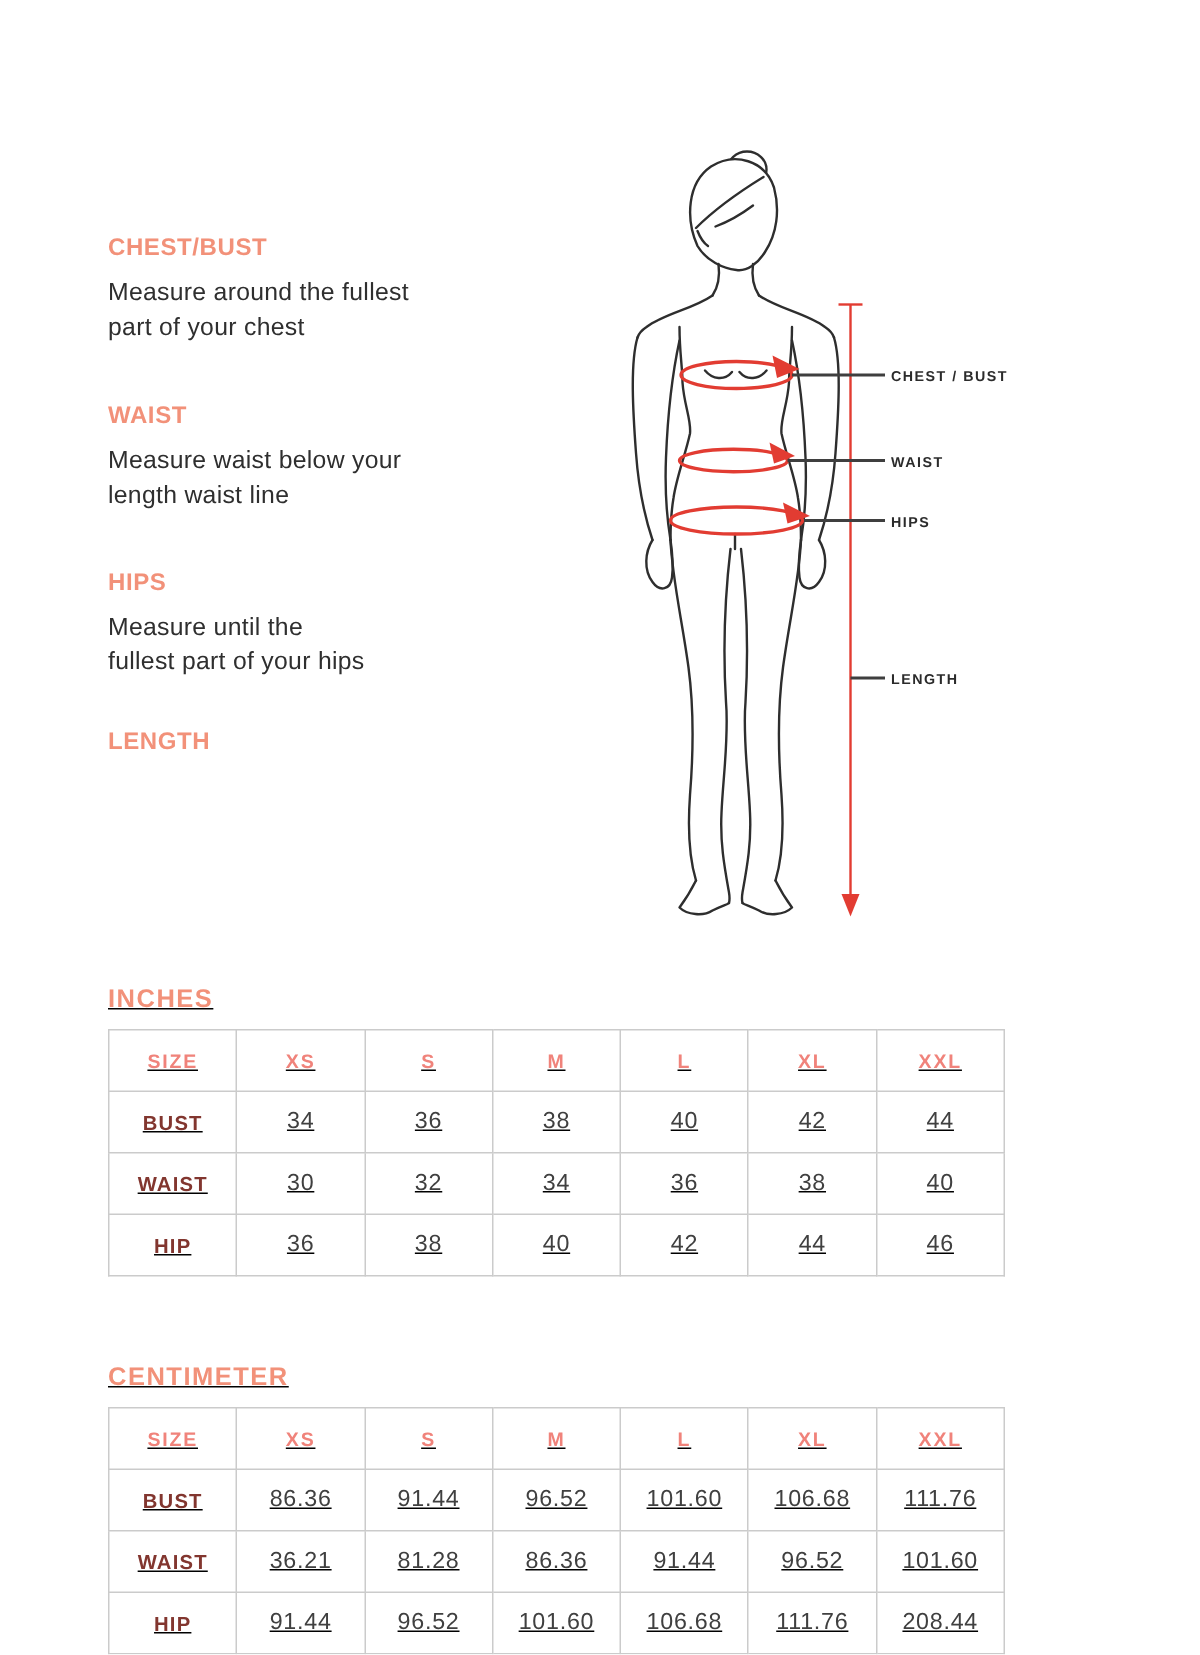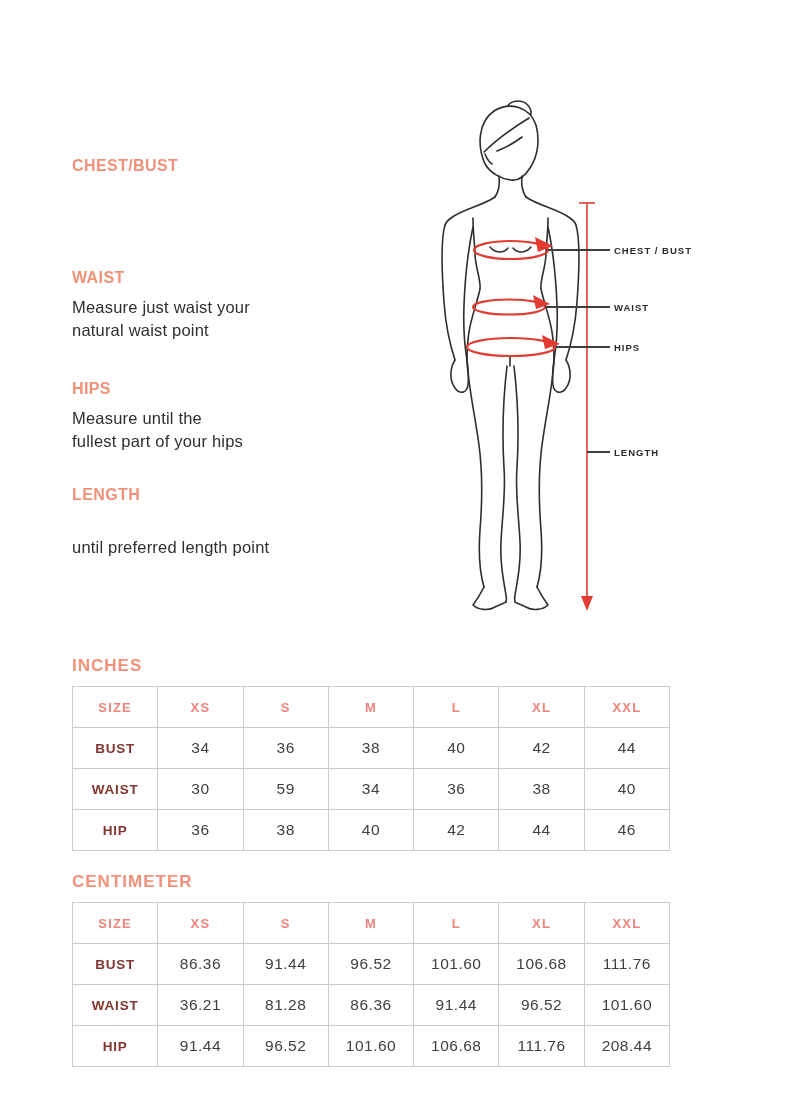--- a/index.html
+++ b/index.html
@@ -10,28 +10,28 @@
   
   .section{position:absolute;left:72px;}
   .section h3{
     margin:0 0 7px 0;font-size:16px;line-height:22px;font-weight:700;
     color:#F29179;letter-spacing:0.4px;
   }
   .section p{
     margin:0;font-size:16.5px;line-height:22.5px;color:#2F2F2F;letter-spacing:0.2px;
   }
   
-  .figure{position:absolute;left:432px;top:90px;width:270px;height:535px;}
+  .figure{position:absolute;left:412px;top:90px;width:270px;height:535px;}
   .figure svg{display:block;}
   .fig-label{
     font-family:"Liberation Sans",sans-serif;font-size:9.5px;font-weight:700;
     letter-spacing:1px;fill:#2B2B2B;
   }
   
-  .table-block{position:absolute;left:72px;width:554px;}
+  .table-block{position:absolute;left:72px;width:554px;text-decoration:underline;}
   .table-title{
     margin:0 0 10px 0;font-size:17px;line-height:20px;font-weight:700;
     color:#F29179;letter-spacing:1px;
   }
   table.size-table{
     border-collapse:collapse;table-layout:fixed;width:598px;background:#fff;
   }
   table.size-table th,table.size-table td{
     border:1px solid #CBCBCB;height:40px;text-align:center;vertical-align:middle;padding:0;
   }
@@ -45,32 +45,33 @@
     color:#404040;font-size:15.5px;font-weight:400;letter-spacing:0.5px;
   }
 </style>
 </head>
 <body>
 
 <div class="page">
 
   <div class="section" style="top:155px">
     <h3>CHEST/BUST</h3>
+    <p><span>Measure around the fullest</span><br><span>part of your chest</span></p>
   </div>
   <div class="section" style="top:267px">
     <h3>WAIST</h3>
-    <p><span>Measure just waist your</span><br><span>natural waist point</span></p>
+    <p><span>Measure waist below your</span><br><span>length waist line</span></p>
   </div>
   <div class="section" style="top:378px">
     <h3>HIPS</h3>
     <p><span>Measure until the</span><br><span>fullest part of your hips</span></p>
   </div>
   <div class="section" style="top:484px">
     <h3>LENGTH</h3>
-    <p><br><span>until preferred length point</span></p>
+    <p><br></p>
   </div>
 
   <div class="figure">
     <svg width="270" height="535" viewBox="0 0 270 535">
       <g fill="none" stroke="#2E2E2E" stroke-width="1.6" stroke-linecap="round" stroke-linejoin="round">
 
         <ellipse cx="86" cy="23" rx="13" ry="12"></ellipse>
 
         <path fill="#ffffff" d="M 53,74 C 45,56 46,32 62,21 C 78,11 98,17 104,35 C 108,50 106,66 98,78 C 93,86 86,91 79,90 C 70,89 59,84 53,74 Z"></path>
 
@@ -160,40 +161,40 @@
             <td>34</td>
             <td>36</td>
             <td>38</td>
             <td>40</td>
             <td>42</td>
             <td>44</td>
           </tr>
           <tr>
             <th>WAIST</th>
             <td>30</td>
-            <td>59</td>
+            <td>32</td>
             <td>34</td>
             <td>36</td>
             <td>38</td>
             <td>40</td>
           </tr>
           <tr>
             <th>HIP</th>
             <td>36</td>
             <td>38</td>
             <td>40</td>
             <td>42</td>
             <td>44</td>
             <td>46</td>
           </tr>
         </tbody>
       </table>
   </div>
 
-  <div class="table-block" style="top:872px">
+  <div class="table-block" style="top:908px">
     <h4 class="table-title">CENTIMETER</h4>
     <table class="size-table">
         <thead>
           <tr>
             <th>SIZE</th>
             <th>XS</th>
             <th>S</th>
             <th>M</th>
             <th>L</th>
             <th>XL</th>

